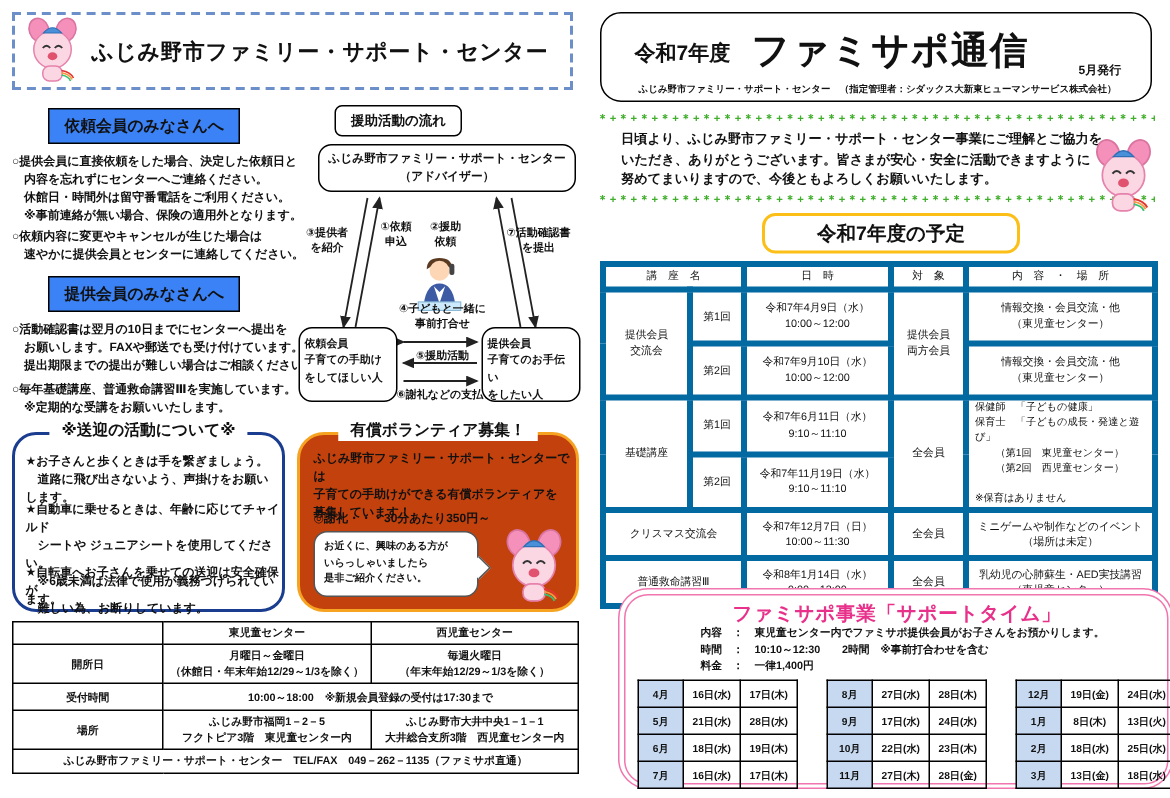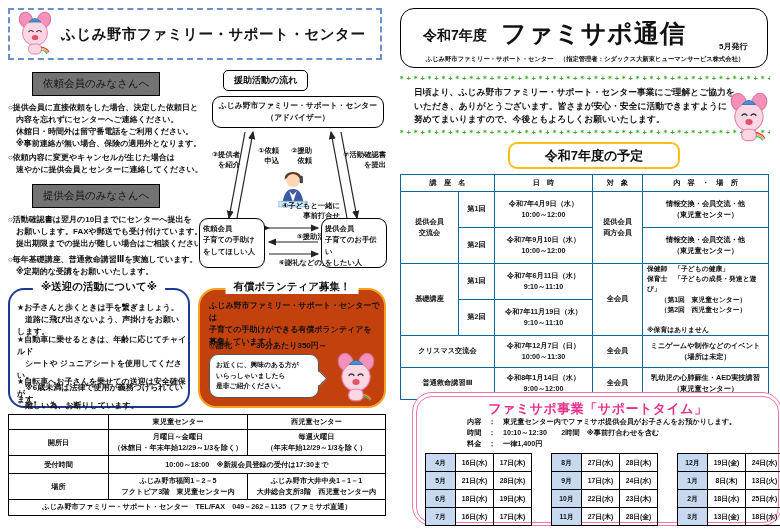--- a/index.html
+++ b/index.html
@@ -5,27 +5,27 @@
   html,body{margin:0;padding:0;background:#fff}
   .sheet{position:relative;width:780px;height:532px;background:#fff;overflow:hidden;
          font-family:"Liberation Sans","DejaVu Sans",sans-serif;color:#111}
   .abs{position:absolute}
   .pre{white-space:pre-line}
 
   
   .title-box{left:8px;top:8px;width:374px;height:52px;border:2px dashed #6c8fc9;box-sizing:border-box;
              display:flex;align-items:center;gap:6px;padding:0 5px}
   .title-text{font-size:14.5px;font-weight:bold;letter-spacing:.5px}
-  .sec-head{border:1.5px solid #000;font-weight:normal;font-size:10.5px;padding:4px 10px;background:#737373;white-space:nowrap}
+  .sec-head{border:1.5px solid #000;font-weight:bold;font-size:10.5px;padding:4px 10px;background:#3b82f6;white-space:nowrap}
   .para{font-size:8px;font-weight:bold;line-height:1.5}
   .flow-head{border:1px solid #000;border-radius:5px;font-size:9px;font-weight:bold;padding:3px 10px;white-space:nowrap}
   .advisor{border:1px solid #000;border-radius:9px;font-size:7.8px;font-weight:bold;text-align:center;
            display:flex;align-items:center;justify-content:center;line-height:1.5;box-sizing:border-box}
   .fbox{border:1px solid #000;border-radius:9px;font-size:7.3px;font-weight:bold;padding:4px 3px;line-height:1.55;box-sizing:border-box;background:#fff}
-  .flbl{font-size:7.3px;font-weight:bold;line-height:1.35;text-align:right}
+  .flbl{font-size:7.3px;font-weight:bold;line-height:1.35;text-align:center}
   .round-blue{border:2.5px solid #1b3d8f;border-radius:16px;box-sizing:border-box;background:#fff}
   .round-orange{border:2.5px solid #f5a321;border-radius:18px;box-sizing:border-box;background:#c2410c}
   .box-cap{position:absolute;top:-10px;left:50%;transform:translateX(-50%);background:#fff;padding:0 8px;
            font-weight:bold;font-size:10.5px;white-space:nowrap}
   .bubble{border:1px solid #555;border-radius:9px;background:#fff;font-size:6.8px;font-weight:bold;
           padding:5px 6px;line-height:1.55;box-sizing:border-box}
   .bubble:after{content:"";position:absolute;right:-7px;top:18px;width:10px;height:10px;background:#fff;
           border-top:1px solid #555;border-right:1px solid #555;transform:rotate(45deg)}
   table{border-collapse:collapse;table-layout:fixed}
   .it td{border:1px solid #000;font-size:7.2px;font-weight:bold;text-align:center;vertical-align:middle;
@@ -36,21 +36,21 @@
   .header-box{left:400px;top:8px;width:368px;height:60px;border:1.5px solid #000;border-radius:14px;box-sizing:border-box}
   .era{font-size:14px;font-weight:bold}
   .big-title{font-size:25px;font-weight:bold;letter-spacing:1px}
   .issue{font-size:8px;font-weight:bold}
   .subtitle{font-size:6.3px;font-weight:bold;text-align:center}
   .divider{color:#3fae2a;font-size:7.5px;font-weight:bold;letter-spacing:1px;overflow:hidden;white-space:nowrap}
   .greet{font-size:8.8px;font-weight:bold;line-height:1.55}
   .plan-head{border:2px solid #fbbf17;border-radius:9px;font-size:13px;font-weight:bold;text-align:center;
              box-sizing:border-box;display:flex;align-items:center;justify-content:center;background:#fff}
   .sched{border:1.5px solid #000}
-  .sched td{border:1px solid #0369a1;font-size:7.2px;font-weight:bold;text-align:center;vertical-align:middle;
+  .sched td{border:4px solid #0369a1;font-size:7.2px;font-weight:normal;text-align:center;vertical-align:middle;
             line-height:1.5;padding:0}
   .sched td.small{font-size:6.8px;text-align:left;padding-left:4px}
   .pink-outer{border:1.6px solid #f175ae;border-radius:20px;box-sizing:border-box;background:#fff}
   .pink-inner{position:absolute;inset:2.5px;border:1.6px solid #f175ae;border-radius:16px}
   .pink-title{color:#e8318a;font-size:13px;font-weight:bold;text-align:center;letter-spacing:.5px}
   .desc{font-size:7.2px;font-weight:bold;line-height:1.5}
   .mt{border:1.5px solid #000}
   .mt td{border:1px solid #000;font-size:6.8px;font-weight:bold;text-align:center;height:17px;padding:0}
   .mcell{background:#c6d9f0}
 </style>

